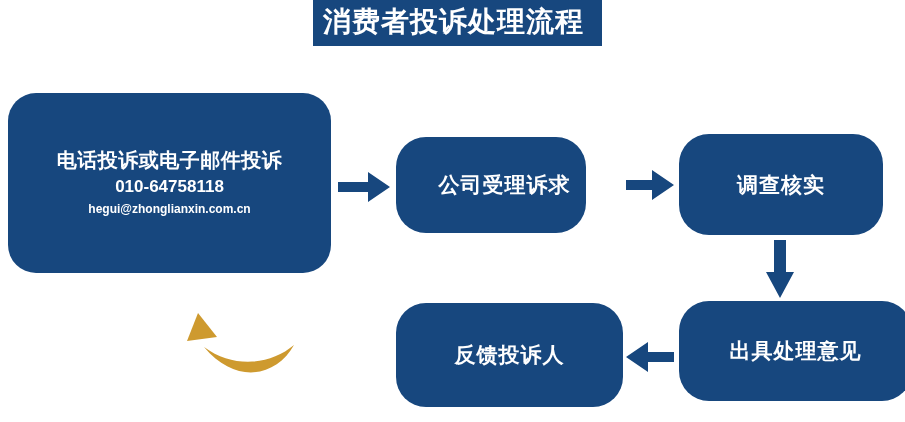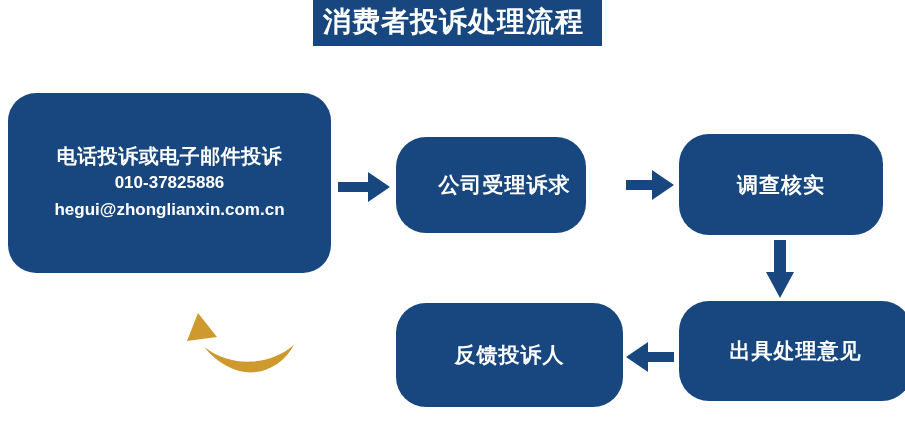--- a/index.html
+++ b/index.html
@@ -26,21 +26,21 @@
     position:absolute;background:var(--navy);color:#fff;
     border-radius:30px;display:flex;align-items:center;justify-content:center;
     font-weight:bold;text-align:center;
   }
   .node-contact{
     left:8px;top:93px;width:323px;height:180px;
     flex-direction:column;border-radius:28px;
   }
   .contact-heading{font-size:20px;letter-spacing:0.5px;}
   .contact-phone{font-size:17px;line-height:1.55;}
-  .contact-email{font-size:17px;line-height:1.55;}
+  .contact-email{font-size:12px;line-height:1.55;}
   .node-accept{left:396px;top:137px;width:190px;height:96px;font-size:21px;letter-spacing:1px;padding-left:27px;}
   .node-investigate{left:679px;top:134px;width:204px;height:101px;font-size:21px;letter-spacing:1px;text-align:center;}
   .node-opinion{left:679px;top:301px;width:233px;height:100px;font-size:21px;letter-spacing:1px;text-align:right;}
   .node-feedback{left:396px;top:303px;width:227px;height:104px;font-size:21px;letter-spacing:1px;}
   .arrow{position:absolute;color:var(--navy);line-height:0;}
   .arrow svg{display:block;}
   .arrow-1{left:338px;top:170px;}
   .arrow-2{left:626px;top:168px;}
   .arrow-3{left:765px;top:240px;}
   .arrow-4{left:626px;top:340px;}
@@ -48,21 +48,21 @@
 </style>
 </head>
 <body>
 
 <div class="canvas">
 
   <div class="page-title">消费者投诉处理流程</div>
 
   <div class="node node-contact">
     <div class="contact-heading">电话投诉或电子邮件投诉</div>
-    <div class="contact-phone">010-37825886</div>
+    <div class="contact-phone">010-64758118</div>
     <div class="contact-email">hegui@zhonglianxin.com.cn</div>
   </div>
 
   <div class="arrow arrow-1">
     <svg width="52" height="34" viewBox="0 0 52 34">
         <path d="M0 12 H30 V2 L52 17 L30 32 V22 H0 Z" fill="currentColor"></path>
       </svg>
   </div>
 
   <div class="node node-accept">

